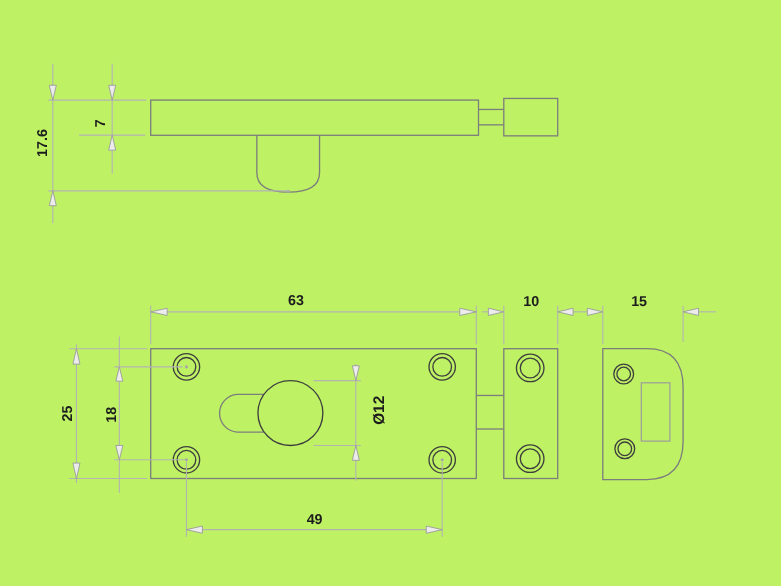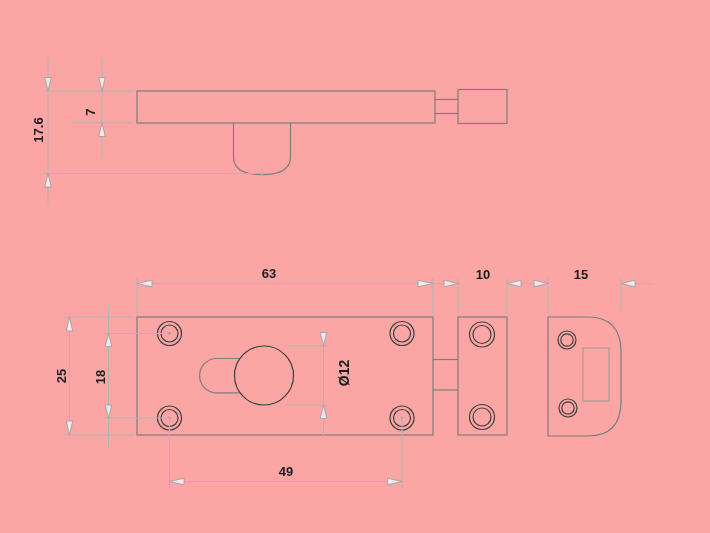--- a/index.html
+++ b/index.html
@@ -1,16 +1,16 @@
 <!DOCTYPE html>
 <html><head>
 <meta charset="utf-8">
 <style>
   html,body{margin:0;padding:0;background:#ffffff;}
-  .page{position:relative;width:710px;height:533px;background:#fca5a5;overflow:hidden;
+  .page{position:relative;width:710px;height:533px;background:#bef264;overflow:hidden;
         font-family:"Liberation Sans", sans-serif;}
   svg{position:absolute;left:0;top:0;}
   text{font-family:"Liberation Sans", sans-serif;font-weight:700;fill:#1c1c1c;}
   .dimtxt{font-size:13px;}
   .dimtxt-lg{font-size:14px;}
   .outline{stroke:#7d7d7d;stroke-width:1.2;fill:none;}
   .hole{stroke:#3e3e3e;stroke-width:1.2;fill:none;}
   .slotline{stroke:#9c9c9c;stroke-width:1.1;fill:none;}
   .dim{stroke:#b3b3b3;stroke-width:1;fill:none;}
   .arrow{fill:#ececec;stroke:#9a9a9a;stroke-width:0.8;}

